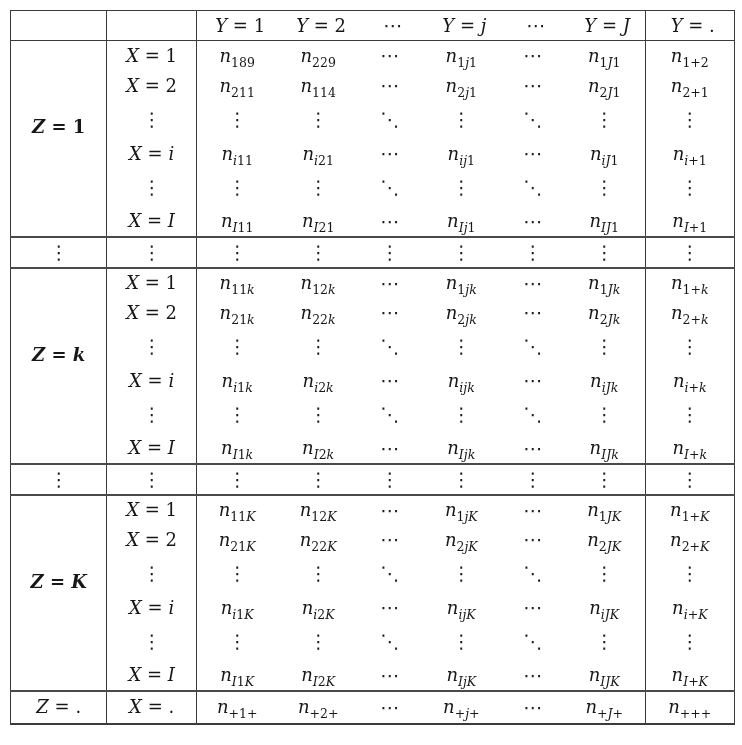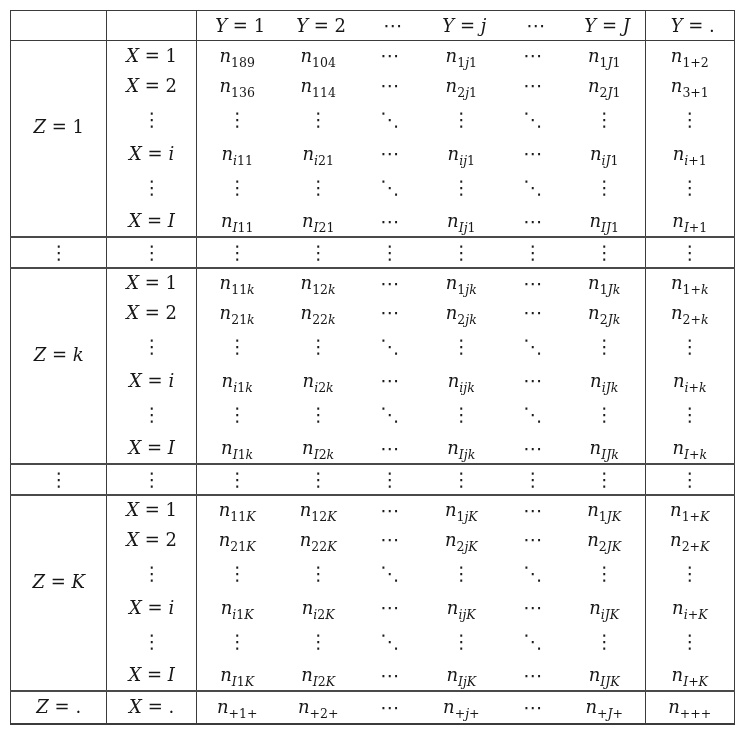--- a/index.html
+++ b/index.html
@@ -27,21 +27,21 @@
   td.bl{border-left:1px solid #3b3b3b;}
   tr.hd td{height:30px;border-bottom:1px solid #3b3b3b;padding-left:6px;}
   tr.r-x td{height:30px;}
   tr.r-vd td{height:38px;}
   tr.r-sep td{height:31px;}
   tr.r-total td{height:33px;}
   tr.heavy td{border-top:2px solid #4a4a4a;}
   i.v{font-style:italic;}
   sub{font-size:12.5px;line-height:0;}
   .dots{font-size:19px;color:#1b1b1b;}
-  .zwrap{position:relative;top:-11px;display:inline-block;}
+  .zwrap{position:relative;top:-11px;display:inline-block;font-weight:bold;}
 </style>
 </head>
 <body>
 
 <div class="page">
   <table class="ct">
     <colgroup>
       <col class="c-z">
         <col class="c-x">
       <col class="c-y">
@@ -61,36 +61,36 @@
           <td class="col-main"><span class="m"><span class="dots">⋯</span></span></td>
           <td class="col-main"><span class="m"><i class="v">Y</i> = <i class="v">j</i></span></td>
           <td class="col-main"><span class="m"><span class="dots">⋯</span></span></td>
           <td class="col-main"><span class="m"><i class="v">Y</i> = <i class="v">J</i></span></td>
           <td class="bl"><span class="m"><i class="v">Y</i> = .</span></td>
         </tr>
         <tr class="r-x">
           <td class="br" rowspan="6"><span class="zwrap m"><i class="v">Z</i> = 1</span></td>
           <td class="br"><span class="m"><i class="v">X</i> = 1</span></td>
           <td class="col-main"><span class="m"><i class="v">n</i><sub>189</sub></span></td>
-          <td class="col-main"><span class="m"><i class="v">n</i><sub>104</sub></span></td>
+          <td class="col-main"><span class="m"><i class="v">n</i><sub>229</sub></span></td>
           <td class="col-main"><span class="m"><span class="dots">⋯</span></span></td>
           <td class="col-main"><span class="m"><i class="v">n</i><sub>1<i class="v">j</i>1</sub></span></td>
           <td class="col-main"><span class="m"><span class="dots">⋯</span></span></td>
           <td class="col-main"><span class="m"><i class="v">n</i><sub>1<i class="v">J</i>1</sub></span></td>
           <td class="bl"><span class="m"><i class="v">n</i><sub>1+2</sub></span></td>
         </tr>
         <tr class="r-x">
           <td class="br"><span class="m"><i class="v">X</i> = 2</span></td>
-          <td class="col-main"><span class="m"><i class="v">n</i><sub>136</sub></span></td>
+          <td class="col-main"><span class="m"><i class="v">n</i><sub>211</sub></span></td>
           <td class="col-main"><span class="m"><i class="v">n</i><sub>114</sub></span></td>
           <td class="col-main"><span class="m"><span class="dots">⋯</span></span></td>
           <td class="col-main"><span class="m"><i class="v">n</i><sub>2<i class="v">j</i>1</sub></span></td>
           <td class="col-main"><span class="m"><span class="dots">⋯</span></span></td>
           <td class="col-main"><span class="m"><i class="v">n</i><sub>2<i class="v">J</i>1</sub></span></td>
-          <td class="bl"><span class="m"><i class="v">n</i><sub>3+1</sub></span></td>
+          <td class="bl"><span class="m"><i class="v">n</i><sub>2+1</sub></span></td>
         </tr>
         <tr class="r-vd">
           <td class="br"><span class="m"><span class="dots">⋮</span></span></td>
           <td class="col-main"><span class="m"><span class="dots">⋮</span></span></td>
           <td class="col-main"><span class="m"><span class="dots">⋮</span></span></td>
           <td class="col-main"><span class="m"><span class="dots">⋱</span></span></td>
           <td class="col-main"><span class="m"><span class="dots">⋮</span></span></td>
           <td class="col-main"><span class="m"><span class="dots">⋱</span></span></td>
           <td class="col-main"><span class="m"><span class="dots">⋮</span></span></td>
           <td class="bl"><span class="m"><span class="dots">⋮</span></span></td>

